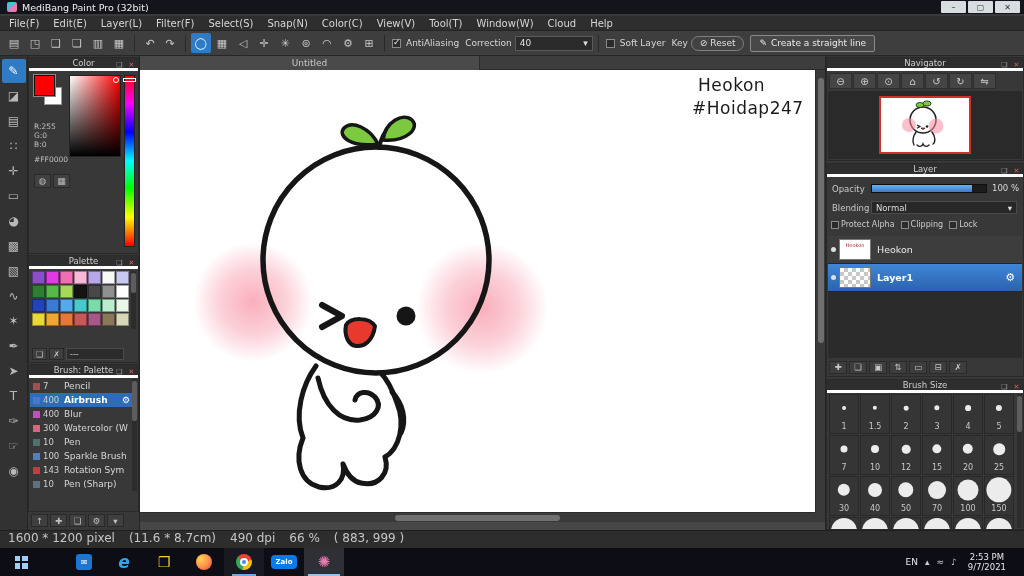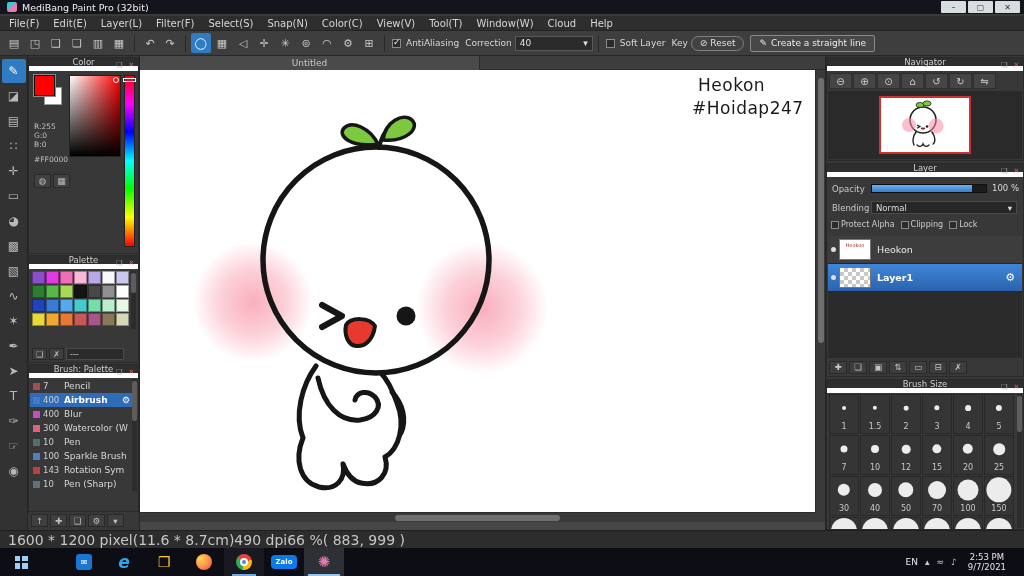--- a/index.html
+++ b/index.html
@@ -35,21 +35,21 @@
 .main {position:absolute; left:0; top:56px; width:100%; height:474px}
 
 
 .toolstrip {position:absolute; left:0; top:0; width:28px; height:100%; background:#323232; border-right:1px solid #252525; padding-top:2px}
 .ts-tool {width:24px; height:24px; margin:1px auto; display:flex; align-items:center; justify-content:center; font-size:12px; color:#b8b8b8; border-radius:2px}
 .ts-tool.selected {background:var(--accent); color:#fff}
 
 
 .left-col {position:absolute; left:28px; top:0; width:112px; height:100%; background:#383838; border-right:1px solid #252525}
 .lpanel {position:absolute; left:0; right:0; background:#383838; border:1px solid #2a2a2a}
-.panel-h {height:13px; background:#2e2e2e; border-bottom:5px solid #ffffff; display:flex; align-items:center; justify-content:center; position:relative; font-size:8.5px; color:#cfcfcf}
+.panel-h {height:13px; background:#2e2e2e; border-bottom:3px solid #ffffff; display:flex; align-items:flex-end; justify-content:center; position:relative; font-size:8.5px; color:#cfcfcf}
 .ph-icons {position:absolute; right:1px; top:1px; display:flex; gap:1px}
 .ph-ic {width:11px; height:11px; font-size:7px; display:flex; align-items:center; justify-content:center; color:#aaa}
 .ph-close {color:#d06060}
 
 .color-panel {top:1px; height:197px}
 .bg-swatch {position:absolute; left:15px; top:29px; width:18px; height:18px; background:#fff; border:1px solid #999}
 .fg-swatch {position:absolute; left:5px; top:17px; width:21px; height:21px; border:1px solid #111; outline:1px solid #888}
 .sv-box {position:absolute; left:40px; top:17px; width:52px; height:82px; border:1px solid #222;
   background:linear-gradient(to bottom, rgba(0,0,0,0), #000), linear-gradient(to right, #fff, #f00)}
 .sv-ind {position:absolute; right:1px; top:1px; width:6px; height:6px; border:1px solid #fff; border-radius:50%}
@@ -135,21 +135,21 @@
 .lpf-btn {width:18px; height:13px; background:#3d3d3d; border:1px solid #2a2a2a; display:flex; align-items:center; justify-content:center; font-size:8.5px; color:#c8c8c8}
 
 .bsize-panel {top:323px; height:151px}
 .bs-grid {position:absolute; left:2px; top:14px; right:9px; bottom:0; display:grid; grid-template-columns:repeat(6,1fr); grid-auto-rows:40px; gap:1px; overflow:hidden}
 .bs-cell {background:#353535; border:1px solid #282828; position:relative; display:flex; flex-direction:column; align-items:center; justify-content:flex-end; padding-bottom:1px}
 .bs-dot {position:absolute; top:13px; left:50%; transform:translate(-50%,-50%); background:#ececec; border-radius:50%}
 .bs-num {font-size:8px; color:#c8c8c8; height:10px}
 .bs-scroll {position:absolute; right:1px; top:14px; bottom:1px}
 
 
-.statusbar {position:absolute; left:0; top:530px; width:100%; height:18px; background:#2d2d2d; border-top:1px solid #1f1f1f; display:flex; align-items:flex-end; padding:0 8px; font-size:14px; color:#c6c6c6; white-space:nowrap; overflow:hidden; z-index:30}
+.statusbar {position:absolute; left:0; top:530px; width:100%; height:18px; background:#2d2d2d; border-top:1px solid #1f1f1f; display:flex; align-items:flex-start; gap:14px; padding:0 8px; font-size:12px; color:#c6c6c6; white-space:nowrap; overflow:hidden; z-index:30}
 
 
 .taskbar {position:absolute; left:0; top:548px; width:100%; height:28px; background:#0d0d16; display:flex; align-items:stretch; z-index:30}
 .tb-items {display:flex}
 .tb-item {width:40px; display:flex; align-items:center; justify-content:center; position:relative; font-size:14px}
 .tb-item.open {background:rgba(255,255,255,.05)}
 .tb-item.open::after {content:""; position:absolute; left:8px; right:8px; bottom:0; height:2px; background:#6fa8dc}
 .tb-item.active {background:rgba(255,255,255,.14)}
 .tb-item.active::after {content:""; position:absolute; left:4px; right:4px; bottom:0; height:2px; background:#8ec5f5}
 .tb-glyph {display:flex; align-items:center; justify-content:center; position:relative}

